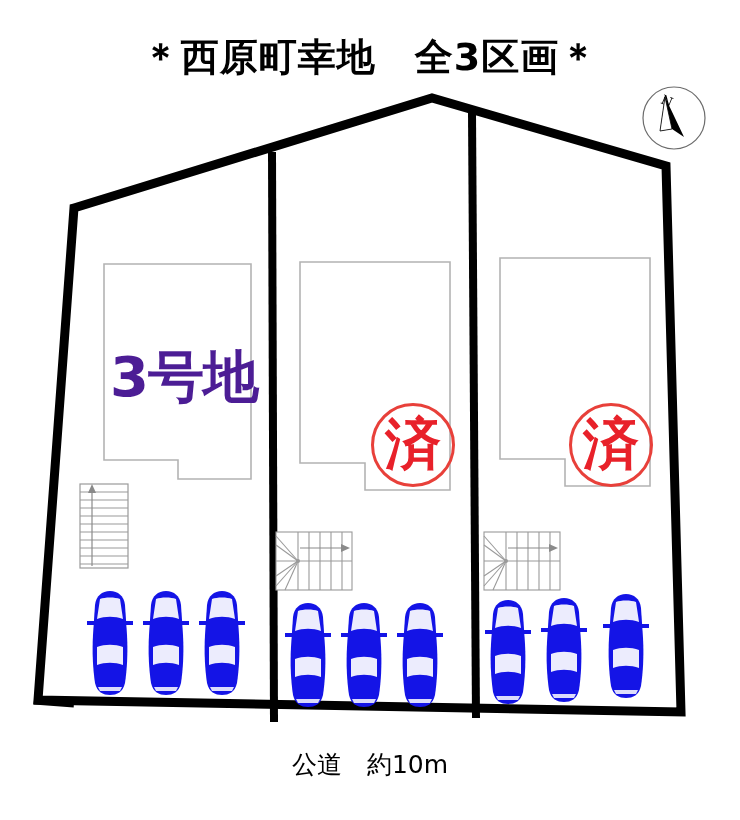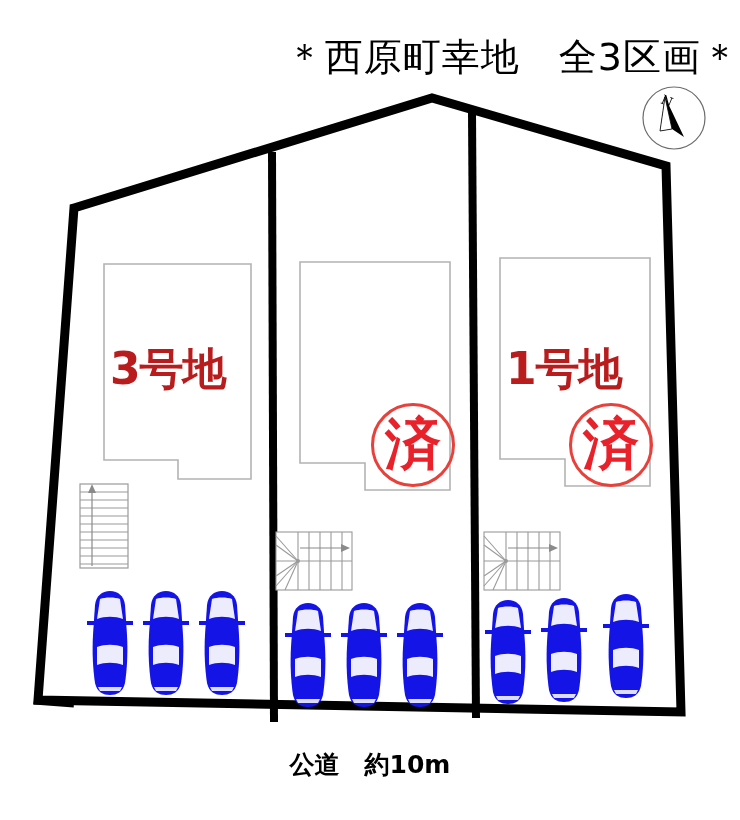--- a/index.html
+++ b/index.html
@@ -19,52 +19,52 @@
     width: 740px;
     height: 820px;
     background: #ffffff;
   }
   
   .title {
     position: absolute;
     left: 0;
     top: 32px;
     width: 740px;
-    text-align: right;
+    text-align: center;
     font-size: 38px;
-    font-weight: normal;
+    font-weight: bold;
     letter-spacing: 1px;
     color: #000000;
     font-family: "DejaVu Sans", "Liberation Sans", sans-serif;
     white-space: pre;
   }
   
   .footer-caption {
     position: absolute;
     left: 0;
     top: 748px;
     width: 740px;
     text-align: center;
     font-size: 25px;
-    font-weight: bold;
+    font-weight: normal;
     color: #000000;
     white-space: pre;
   }
   
   svg.plan {
     position: absolute;
     left: 0;
     top: 0;
   }
   
   .lot-label {
     position: absolute;
-    font-size: 44px;
+    font-size: 56px;
     font-weight: bold;
-    color: #b91c1c;
+    color: #4c1d95;
     white-space: nowrap;
     letter-spacing: -1px;
   }
   #lot-label-3 { left: 110px; top: 340px; }
   #lot-label-2 { left: 308px; top: 340px; }
   #lot-label-1 { left: 506px; top: 340px; }
 
   
   .sold-stamp {
     position: absolute;
@@ -257,21 +257,20 @@
           <rect x="-9" y="30" width="8" height="4" fill="#1414e6"></rect>
           <rect x="29" y="30" width="8" height="4" fill="#1414e6"></rect>
           <path d="M2,96 L26,96 L24,100 L4,100 Z" fill="#ffffff" opacity="0.85"></path>
         </g>
       </g>
     </g>
 
   </svg>
 
   <div class="lot-label" id="lot-label-3">3号地</div>
-  <div class="lot-label" id="lot-label-1">1号地</div>
 
   <div class="sold-stamp" id="sold-stamp-2">
     <span>済</span>
   </div>
   <div class="sold-stamp" id="sold-stamp-1">
     <span>済</span>
   </div>
 
   <svg class="compass" viewBox="0 0 66 66">
     <circle cx="33" cy="33" r="31" fill="#ffffff" stroke="#6b6b6b" stroke-width="1.2"></circle>

